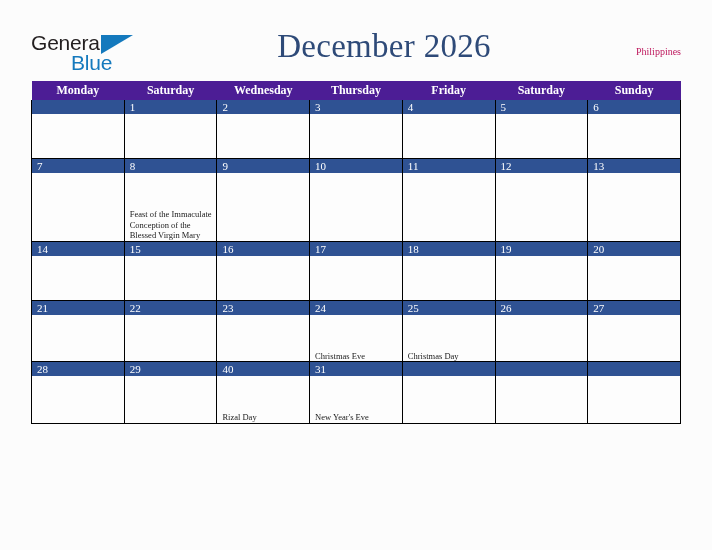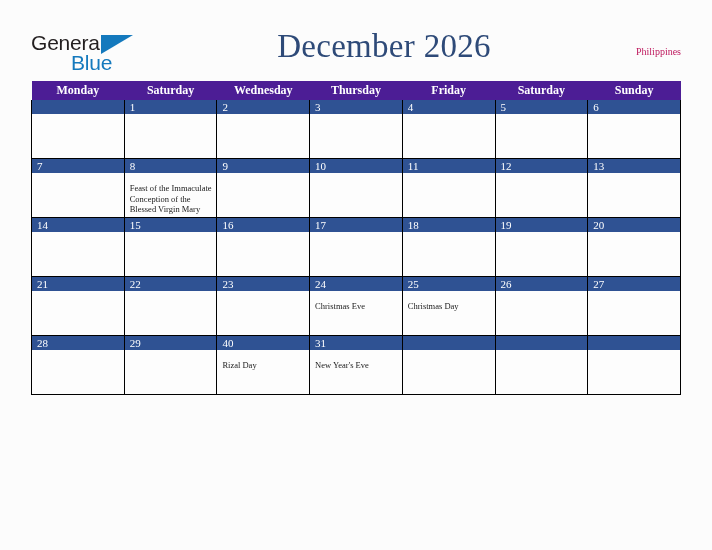--- a/index.html
+++ b/index.html
@@ -127,20 +127,21 @@
     font-family: "Liberation Serif", serif;
     font-size: 11px;
     padding-left: 5px;
     white-space: nowrap;
   }
   .day-number-bar.empty-day {
     color: transparent;
   }
   .event-list {
     padding: 10px 4px 0 5px;
+    margin-top: 26px;
   }
   .event-item {
     font-family: "Liberation Serif", serif;
     font-size: 8.5px;
     line-height: 10.5px;
     color: #1a1a1a;
     word-wrap: break-word;
   }
 </style>
 </head>

